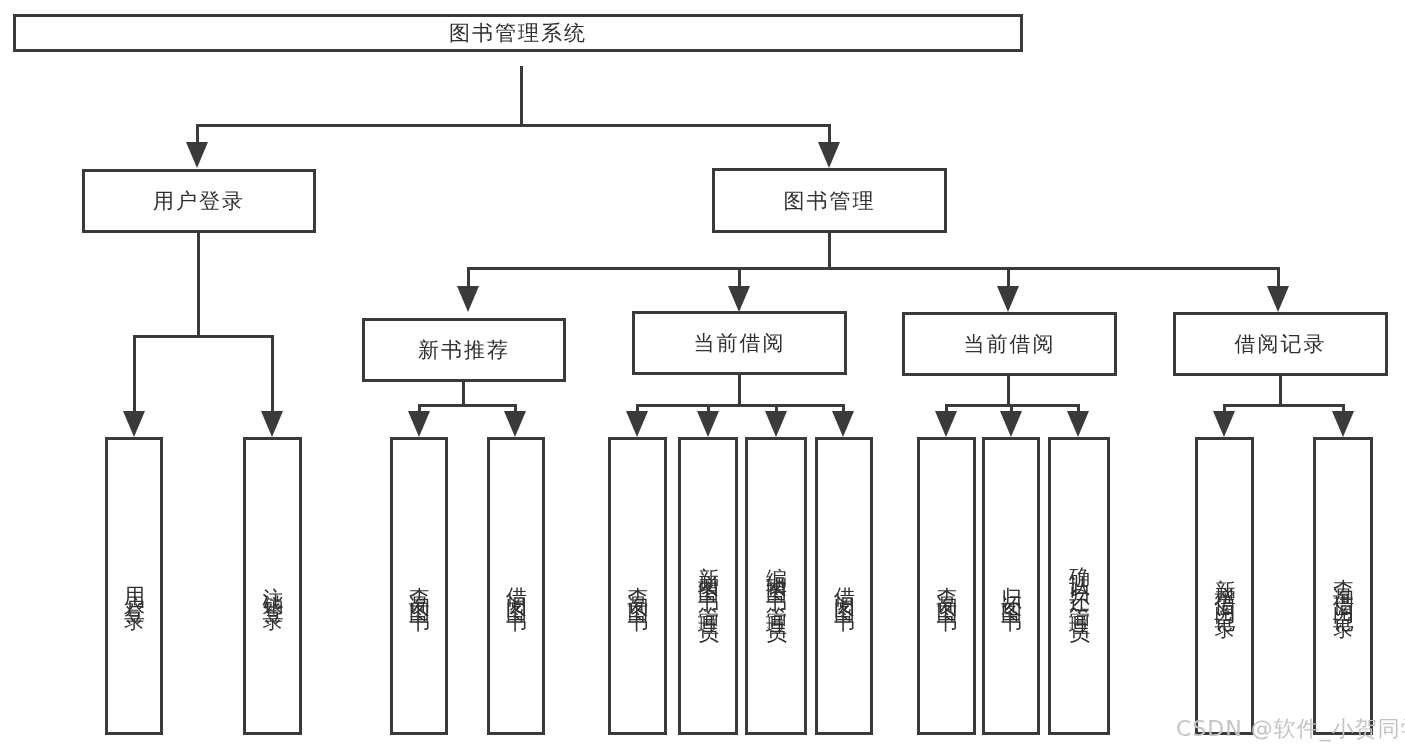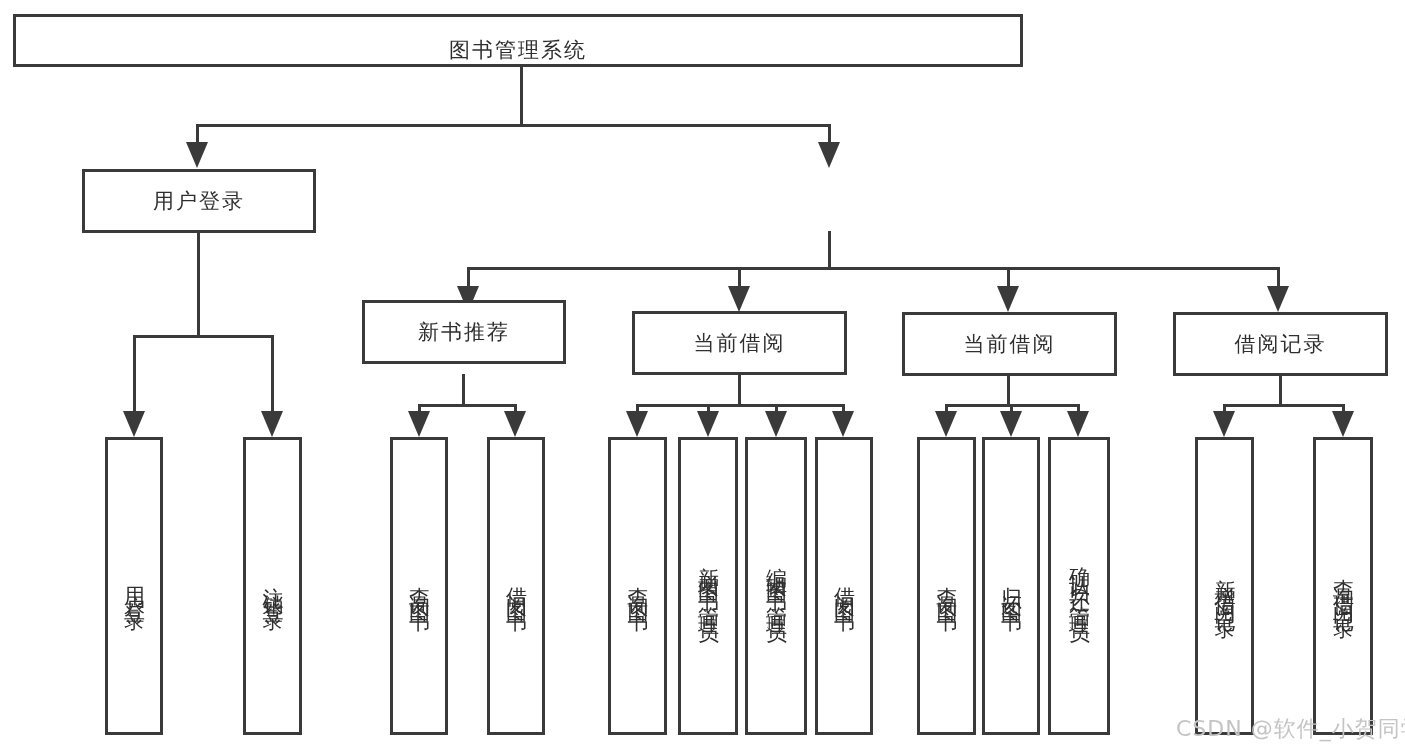--- a/index.html
+++ b/index.html
@@ -86,29 +86,32 @@
   <div class="vline" style="left:1077px; top:404px; height:9px;"></div>
   <div class="arrow" style="left:1067px; top:411px;"></div>
 
   <div class="vline" style="left:1279px; top:374px; height:32px;"></div>
   <div class="hline" style="left:1223px; top:404px; width:122px;"></div>
   <div class="vline" style="left:1223px; top:404px; height:9px;"></div>
   <div class="arrow" style="left:1213px; top:411px;"></div>
   <div class="vline" style="left:1342px; top:404px; height:9px;"></div>
   <div class="arrow" style="left:1332px; top:411px;"></div>
 
-  <div class="box" style="left:13px; top:14px; width:1010px; height:53px;align-items:flex-end;">
+  <div class="box" style="left:13px; top:14px; width:1010px; height:38px;">
     <span>图书管理系统</span>
   </div>
 
   <div class="box" style="left:82px; top:169px; width:234px; height:64px;">
     <span>用户登录</span>
   </div>
+  <div class="box" style="left:712px; top:168px; width:235px; height:65px;">
+    <span>图书管理</span>
+  </div>
 
-  <div class="box" style="left:362px; top:300px; width:204px; height:64px;">
+  <div class="box" style="left:362px; top:318px; width:204px; height:64px;">
     <span>新书推荐</span>
   </div>
   <div class="box" style="left:632px; top:311px; width:215px; height:64px;">
     <span>当前借阅</span>
   </div>
   <div class="box" style="left:902px; top:312px; width:215px; height:64px;">
     <span>当前借阅</span>
   </div>
   <div class="box" style="left:1173px; top:312px; width:215px; height:64px;">
     <span>借阅记录</span>

